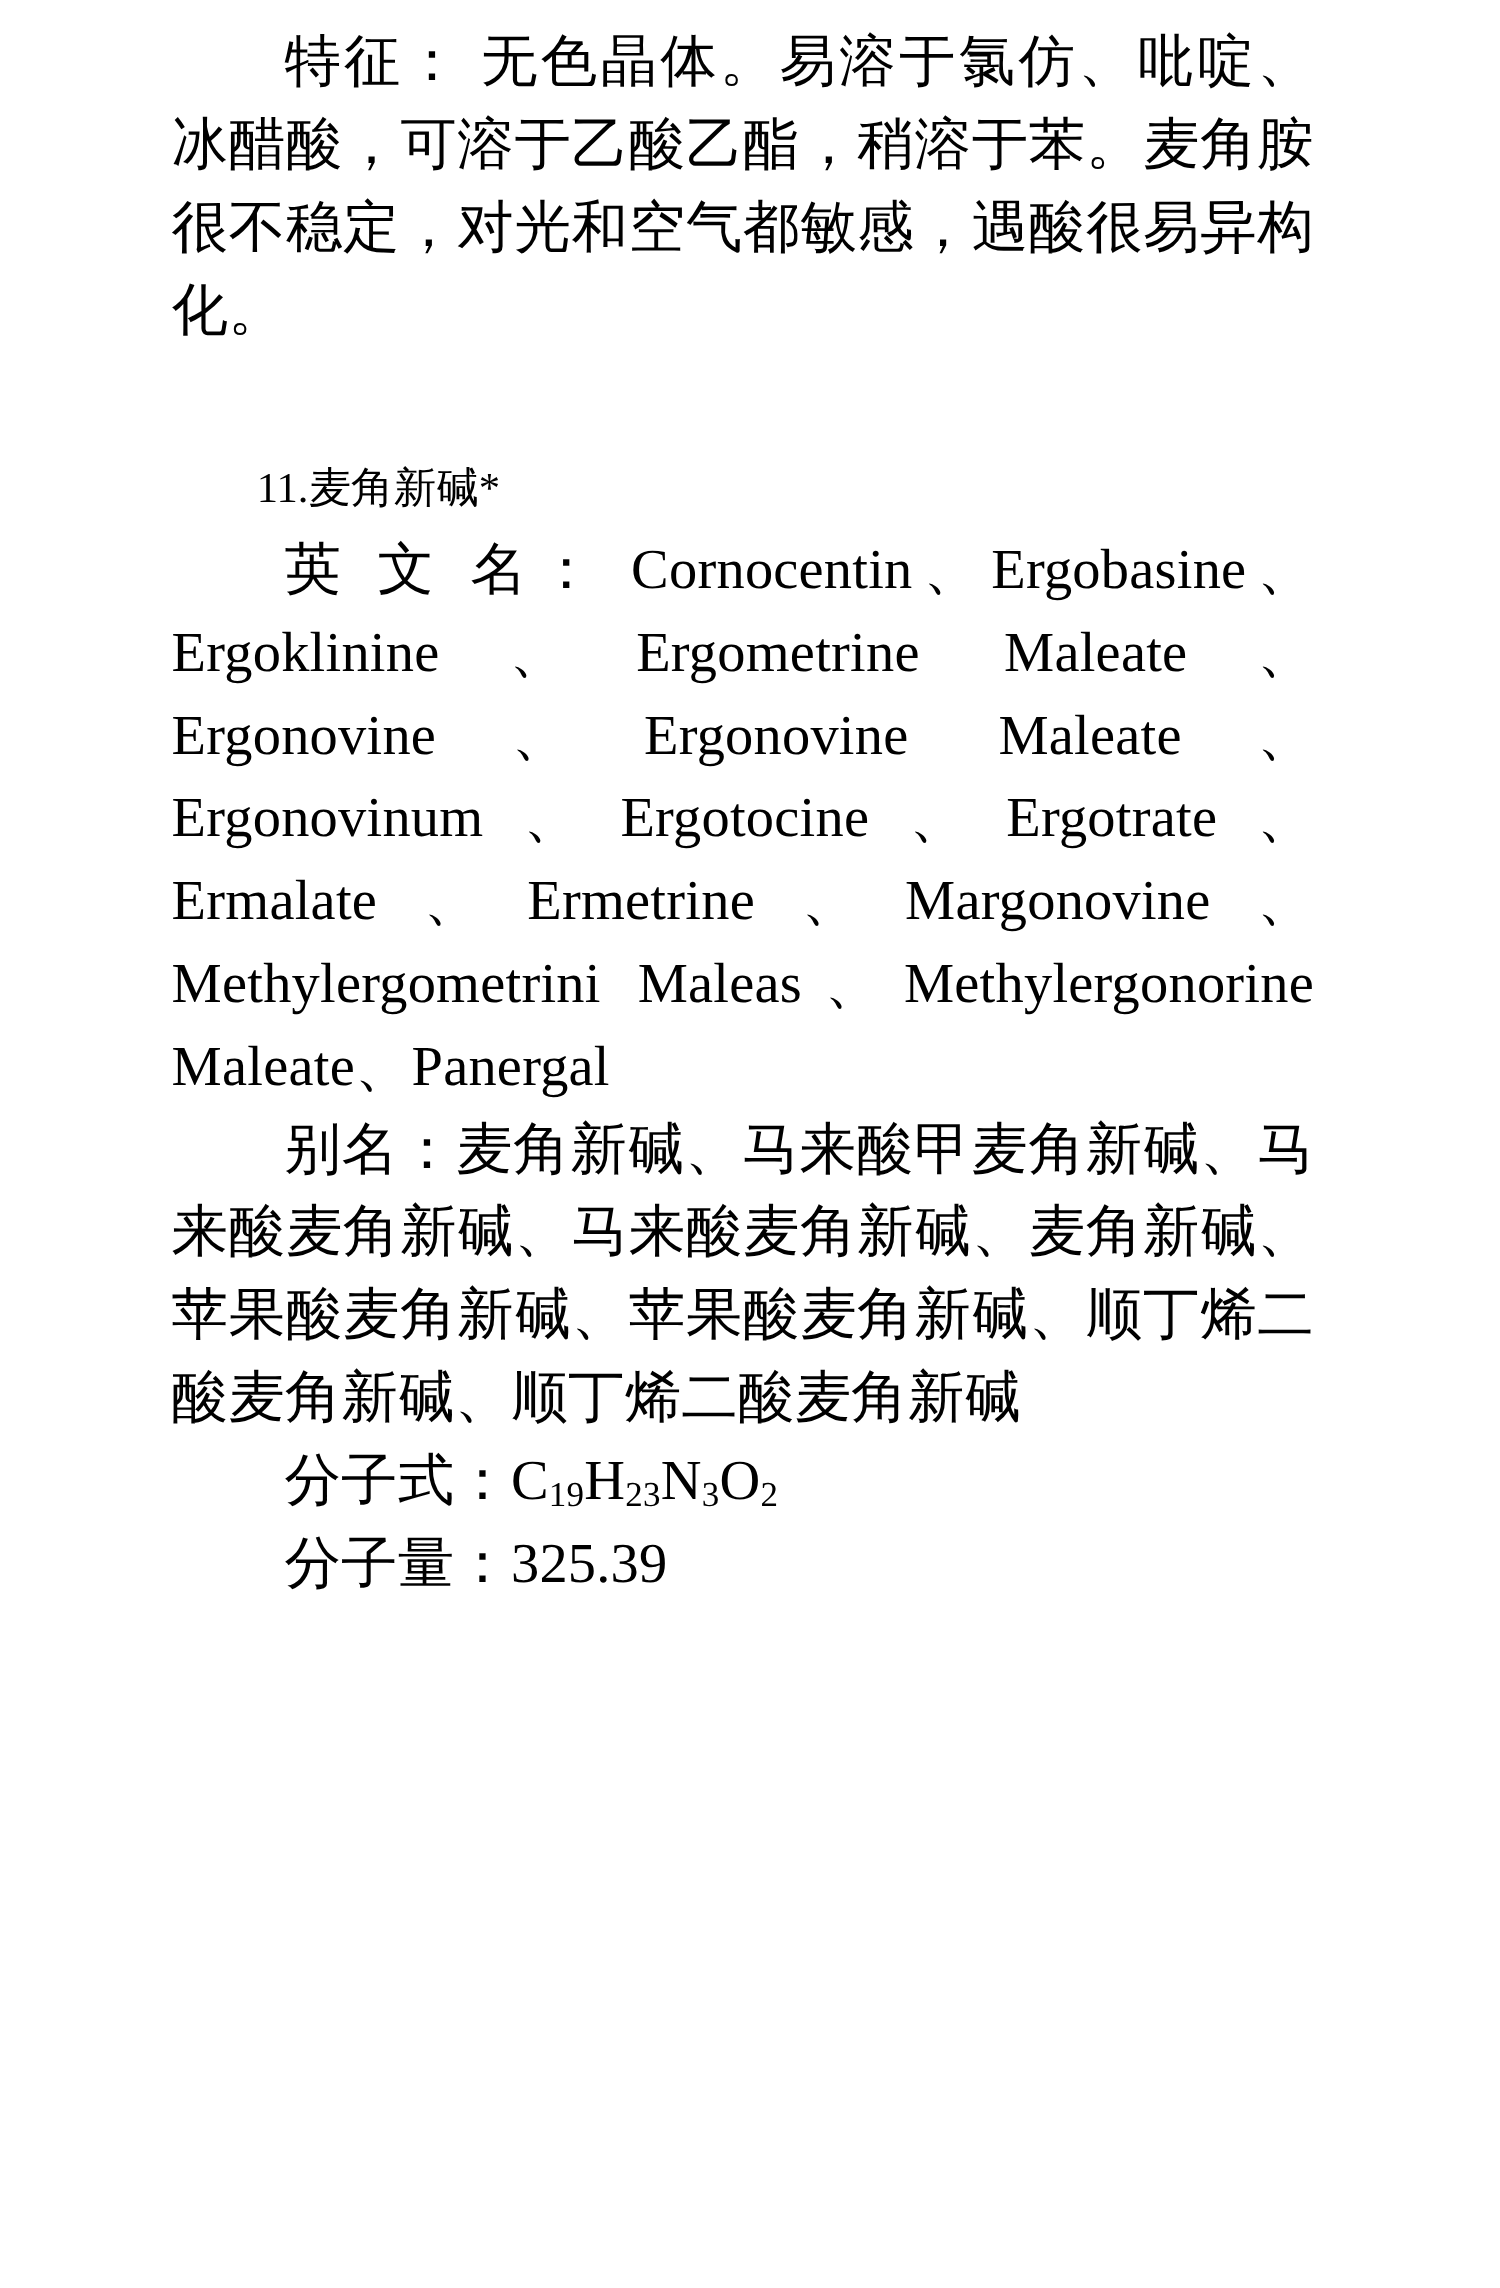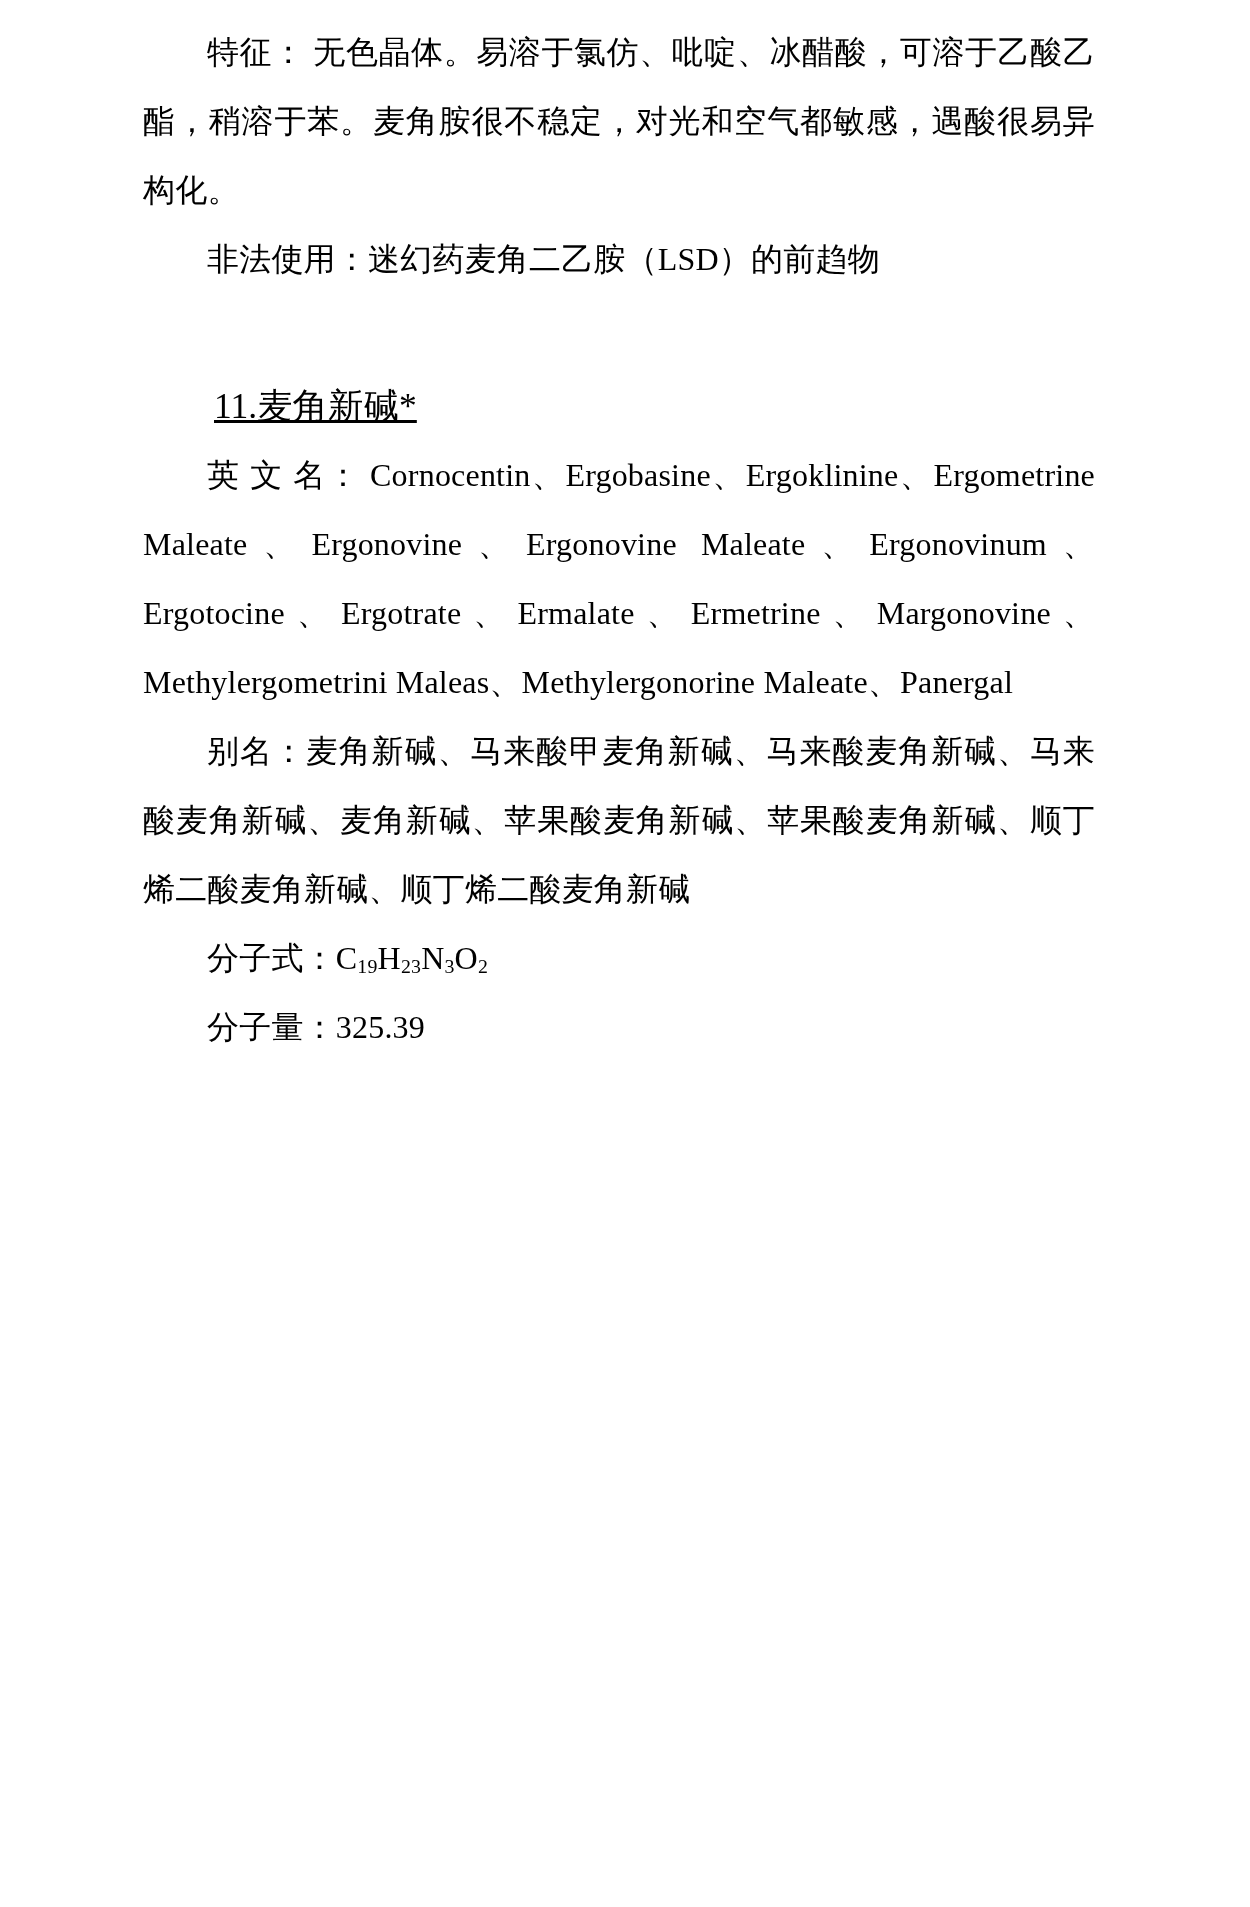--- a/index.html
+++ b/index.html
@@ -19,39 +19,38 @@
     min-height: 1907px;
     box-sizing: border-box;
     padding: 18px 52px 40px 40px;
   }
   .doc-body {
     margin: 0 auto;
     width: 952px;
   }
   p.para {
     margin: 0 0 0 0;
-    font-size: 32px;
+    font-size: 47px;
     line-height: 69px;
     text-align: justify;
     text-justify: inter-ideograph;
     letter-spacing: 0.2px;
   }
   p.para.indent {
     text-indent: 2em;
   }
   .spacer-block {
     height: 78px;
   }
   .heading {
     margin: 0;
     font-size: 35.5px;
     line-height: 69px;
     text-indent: 2em;
     text-align: left;
-    text-decoration: underline;
   }
   sub {
     font-size: 0.62em;
     vertical-align: -0.22em;
     line-height: 0;
     margin-top: 45px;
   }
   .formula {
     letter-spacing: 0.5px;
   }
@@ -62,21 +61,20 @@
 </style>
 </head>
 <body>
 
 <div class="page">
   <div class="doc-body">
 
     <p class="para indent">特征： 无色晶体。易溶于氯仿、吡啶、冰醋酸，可溶于乙酸乙酯，稍溶于苯。麦角胺很不稳定，对光和空气都敏感，遇酸很易异构化。</p>
 
 
-    <p class="para indent">非法使用：迷幻药麦角二乙胺（LSD）的前趋物</p>
 
 
     <div class="spacer-block"></div>
 
     <p class="heading">11.麦角新碱*</p>
 
     <p class="para indent en-list">英 文 名： Cornocentin、Ergobasine、Ergoklinine、Ergometrine Maleate、Ergonovine、Ergonovine Maleate、Ergonovinum、Ergotocine、Ergotrate、Ermalate、Ermetrine、Margonovine、Methylergometrini Maleas、Methylergonorine Maleate、Panergal</p>
 
     <p class="para indent">别名：麦角新碱、马来酸甲麦角新碱、马来酸麦角新碱、马来酸麦角新碱、麦角新碱、苹果酸麦角新碱、苹果酸麦角新碱、顺丁烯二酸麦角新碱、顺丁烯二酸麦角新碱</p>
 

